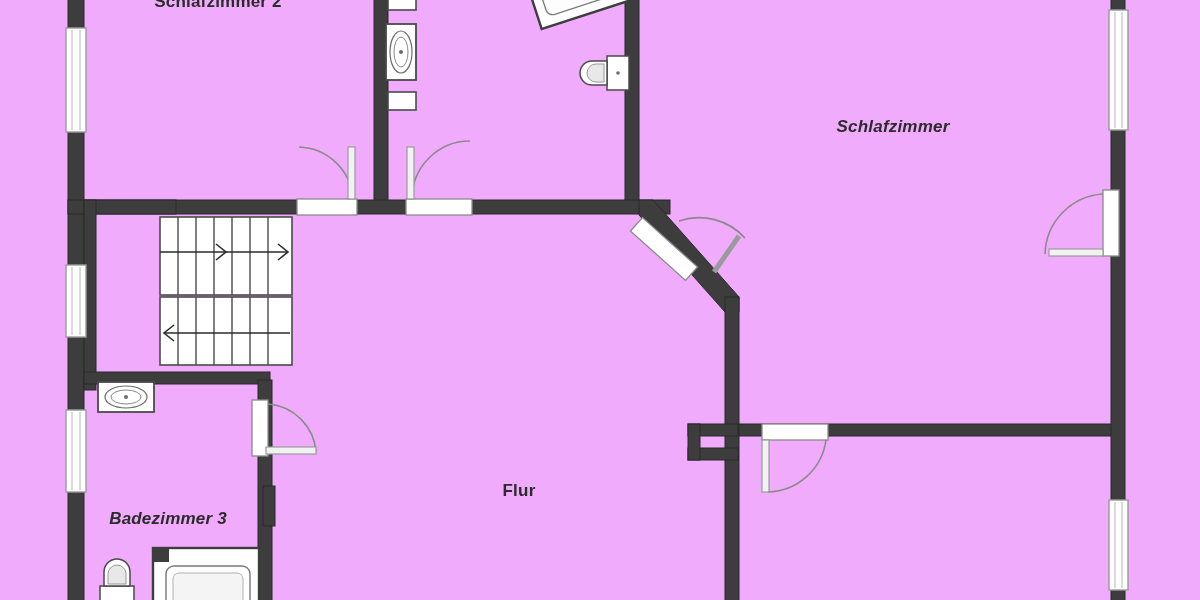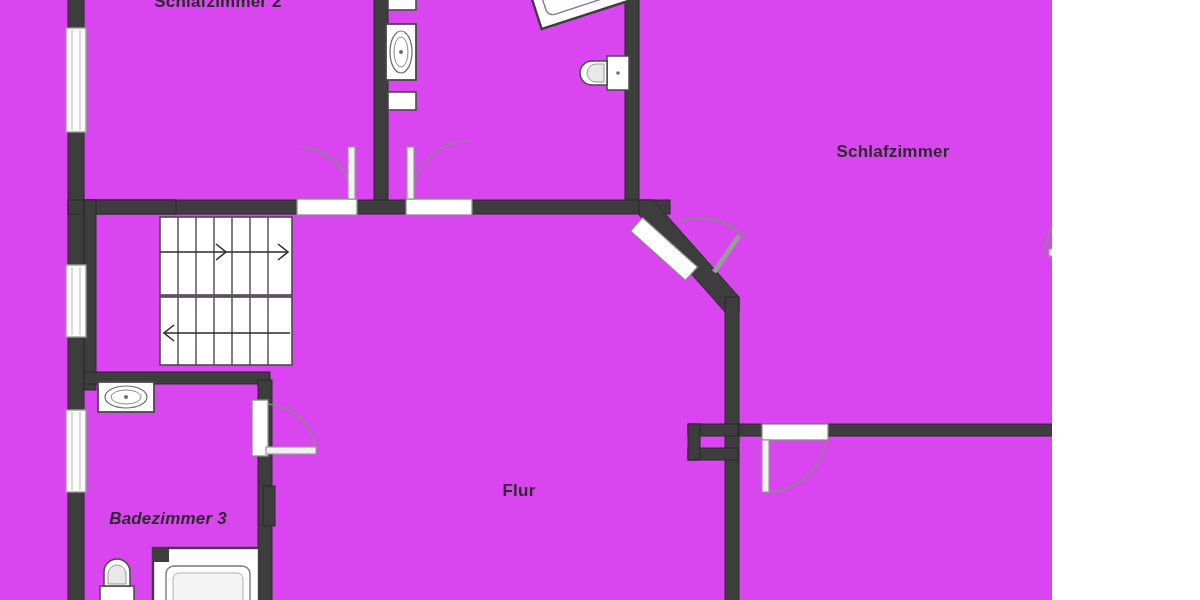--- a/index.html
+++ b/index.html
@@ -5,23 +5,23 @@
   html, body {
     margin: 0;
     padding: 0;
     background: #ffffff;
   }
   body {
     font-family: "Liberation Sans", sans-serif;
   }
   #floorplan-stage {
     position: relative;
-    width: 1052px;
+    width: 1200px;
     height: 600px;
-    background: #d946ef;
+    background: #f0abfc;
     overflow: hidden;
   }
   #floorplan-svg {
     position: absolute;
     left: 0;
     top: 0;
     width: 1200px;
     height: 600px;
     display: block;
   }
@@ -233,19 +233,19 @@
           <rect x="173" y="573" width="70" height="38" rx="6" fill="#f4f4f4" stroke="#b0b0b0" stroke-width="1"></rect>
         </g>
 
       </g>
 
     </g>
   </svg>
 
   <div class="room-label" style="left:218px; top:2px;">Schlafzimmer 2</div>
 
-  <div class="room-label" style="left:893px; top:152px;">Schlafzimmer</div>
+  <div class="room-label" style="left:893px; top:127px;font-style:italic;">Schlafzimmer</div>
 
   <div class="room-label" style="left:519px; top:463px;margin-top:28px;">Flur</div>
 
   <div class="room-label" style="left:168px; top:519px;font-style:italic;">Badezimmer 3</div>
 
 </div>
 
 </body></html>

